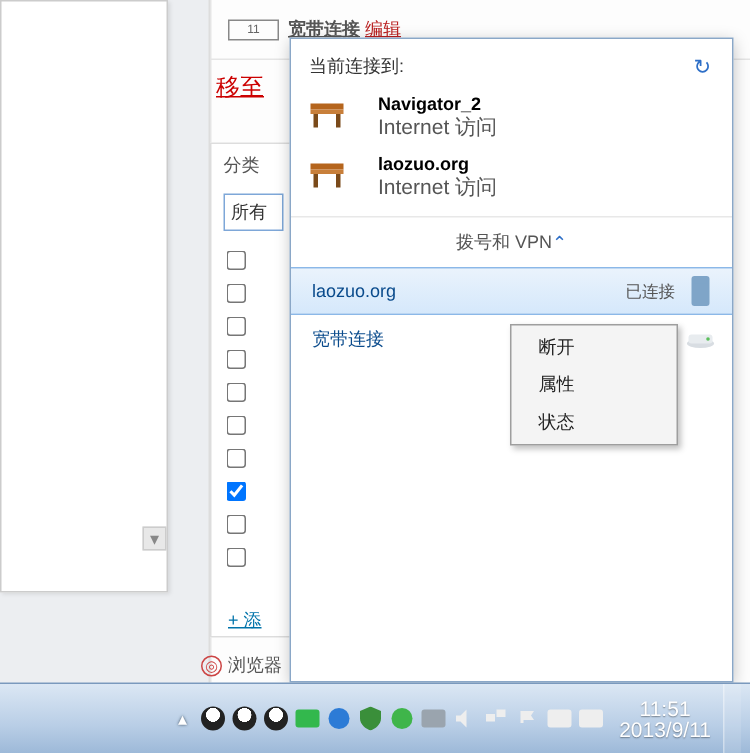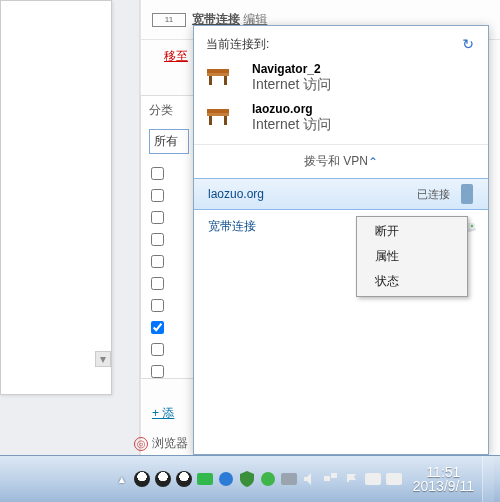--- a/index.html
+++ b/index.html
@@ -38,28 +38,28 @@
   }
   .top-strip {
     position: absolute; left: 140px; right: 0; top: 0; height: 40px;
     border-bottom: 1px solid #e5e5e5;
     display: flex; align-items: center; padding: 0 12px;
     color: #555;
   }
   .cal-icon { width:34px; height:14px; border:1px solid #888; display:inline-flex; align-items:center; justify-content:center; font-size:8px; margin-right:6px; color:#666;}
   .top-strip b { text-decoration: underline; }
   .move-row {
-    position: absolute; left: 148px; top: 48px;
+    position: absolute; left: 128px; top: 48px;
     padding: 0 16px;
     color: #c00; text-decoration: underline;
-    font-size: 12px;
+    font-size: 16px;
   }
   .cat-box {
     position: absolute; left: 140px; top: 95px;
-    width: 55px; height: 284px;
+    width: 55px; height: 330px;
     border: 1px solid #ddd;
     background: #fff;
   }
   .cat-box .hd { padding: 6px 8px; color:#555; }
   .cat-sel {
     margin: 4px 4px 8px 8px;
     border: 1px solid #7ea7d8;
     background: #fff;
     padding: 3px 4px;
     font-size: 12px; color: #333;
@@ -132,21 +132,21 @@
   .conn-item .state { color:#555; margin-right:6px; font-size:11px; }
   .conn-item .cico { width:22px; display:flex; justify-content:center; color:#6c8; }
   .conn-item.sel .cico svg rect { fill:#7fa5c8; }
   .fly-foot {
     border-top:1px solid #e6e6e6;
     text-align:center; padding:10px 0;
     color:#0a66c2; cursor:pointer;
   }
   
   .ctx {
-    position:absolute; left:356px; top:216px;
+    position:absolute; left:340px; top:216px;
     width:112px;
     background:#f4f4f4;
     border:1px solid #9e9e9e;
     box-shadow:2px 2px 4px rgba(0,0,0,.25);
     padding:2px;
     z-index:5;
   }
   .ctx div {
     padding:4px 16px; font-size:12px; color:#222;
   }
@@ -187,21 +187,21 @@
   <div class="editor-panel">
     <div class="editor-scroll">▾</div>
   </div>
 </div>
 <div class="back-right"></div>
 
 <div class="top-strip">
   <span class="cal-icon">11</span>
   <b>宽带连接</b>
   &nbsp;
-  <span style="text-decoration:underline;color:#737373">编辑</span>
+  <span style="text-decoration:underline;color:#b91c1c">编辑</span>
 </div>
 
 <div class="move-row">移至</div>
 
 <div class="cat-box">
   <div class="hd">分类</div>
   <div class="cat-sel">所有</div>
   <div class="cat-checks">
     <label>
         <input type="checkbox" style="">

